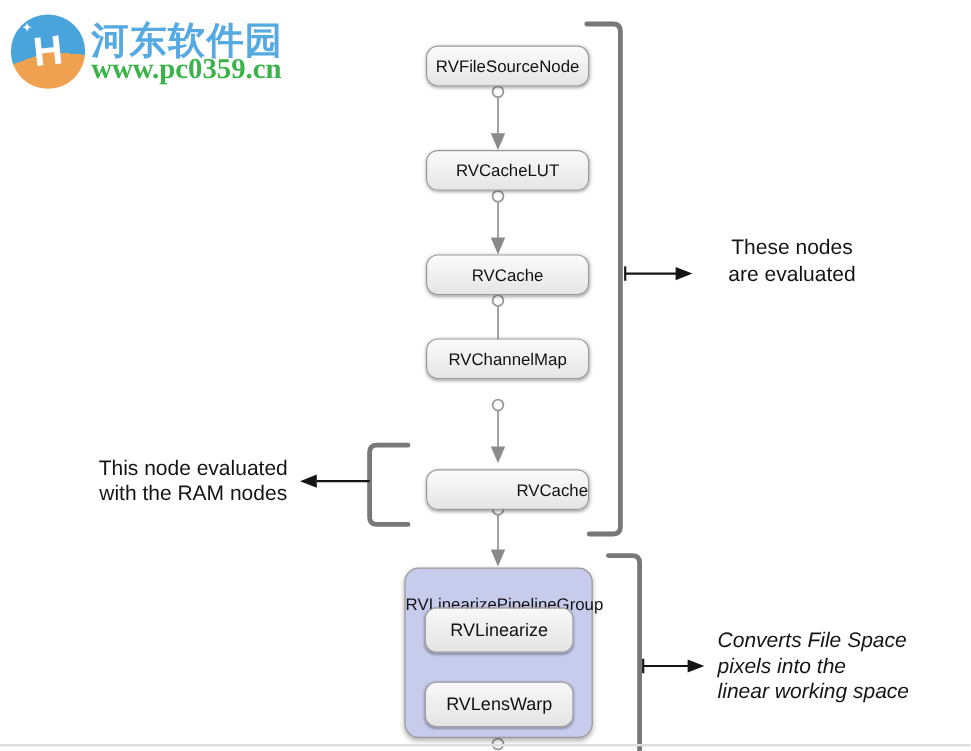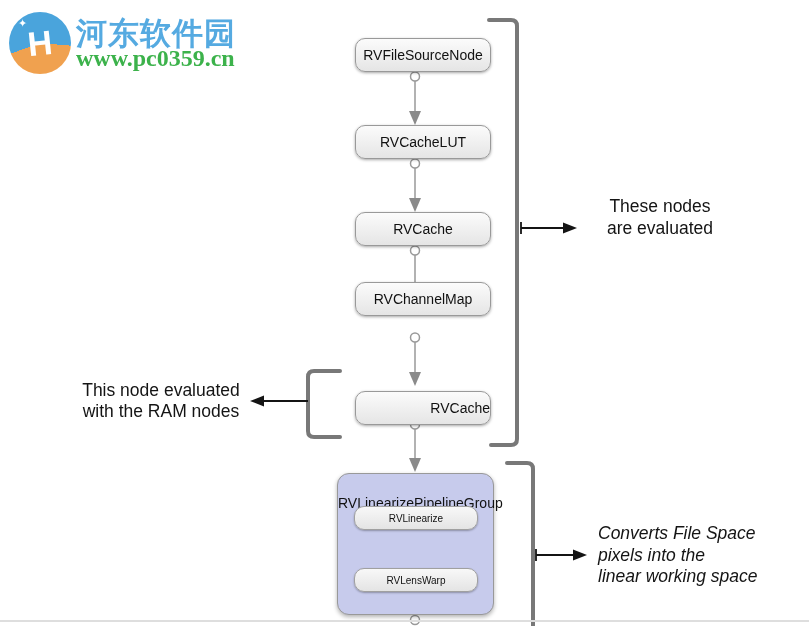--- a/index.html
+++ b/index.html
@@ -51,26 +51,26 @@
   .group-box{
     position:absolute;left:337px;top:473px;width:157px;height:142px;
     border:1.5px solid #999;border-radius:12px;background:#c7cbec;
     box-shadow:0 2px 4px rgba(0,0,0,.3);box-sizing:border-box;
   }
   .group-label{
     position:absolute;left:0;top:7px;width:100%;text-align:left;
     font-size:14px;color:#111;margin-top:14px;
   }
   .inner-node{
-    position:absolute;width:124px;height:24px;left:16px;
+    position:absolute;width:124px;height:38px;left:16px;
     border:1.5px solid #a0a0a0;border-radius:10px;
     background:linear-gradient(#f8f8f8,#ececec 60%,#e4e4e4);
     box-shadow:0 1px 2px rgba(0,0,0,.3);
     display:flex;align-items:center;justify-content:center;
-    font-size:10px;color:#111;box-sizing:border-box;
+    font-size:15px;color:#111;box-sizing:border-box;
   }
   .in1{top:32px;}
   .in2{top:94px;}
 
   
   .note{position:absolute;color:#141414;font-size:17.5px;line-height:22px;}
   .note-cpu{left:590px;top:195px;width:140px;text-align:center;}
   .note-ram{left:66px;top:380px;width:190px;text-align:center;line-height:21px;}
   .note-linearize{left:598px;top:523px;width:180px;text-align:left;line-height:21.5px;font-style:italic;}
 

